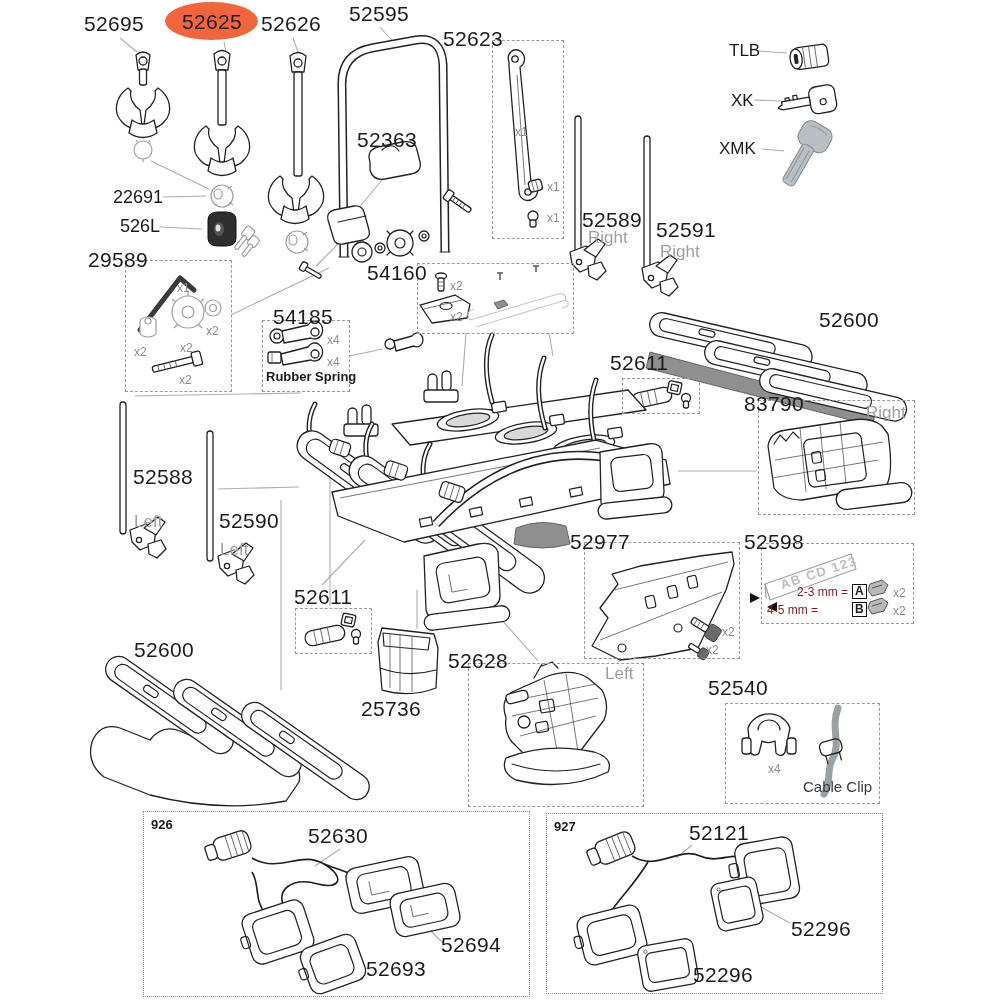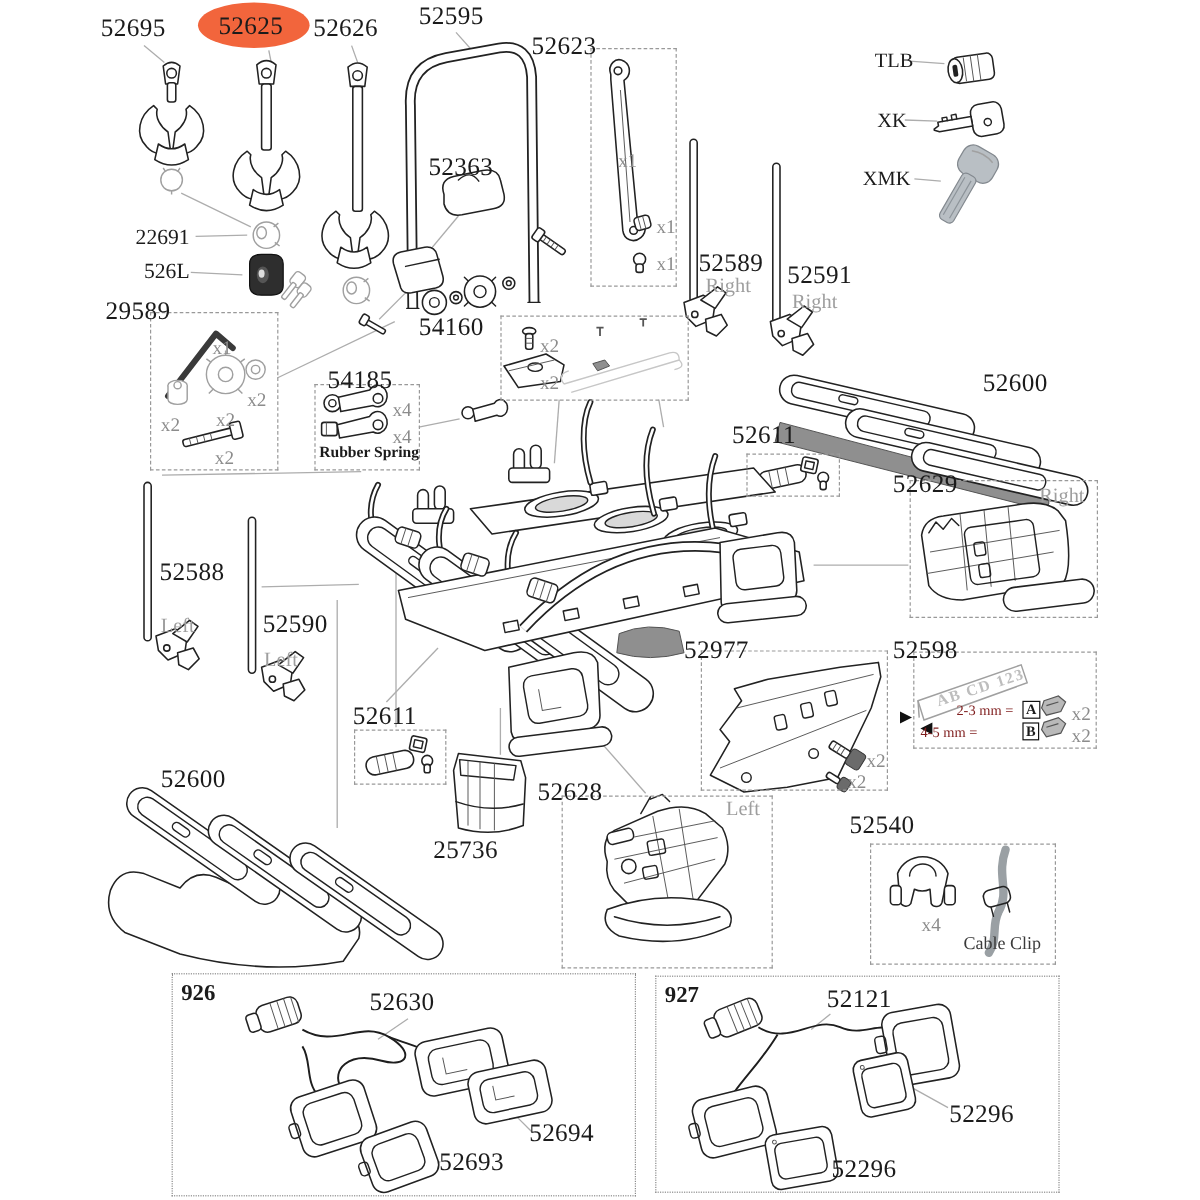--- a/index.html
+++ b/index.html
@@ -1,25 +1,25 @@
 <!DOCTYPE html>
 <html><head>
 <meta charset="utf-8">
 <style>
   html,body{margin:0;padding:0;background:#fff}
   #stage{position:relative;width:1000px;height:1000px;background:#fff;
-         font-family:Liberation Serif, serif;overflow:hidden}
+         font-family:Liberation Sans, sans-serif;overflow:hidden}
   .lbl{position:absolute;white-space:nowrap;color:#1b1b1b;line-height:1.1}
   .pn{font-size:21px;letter-spacing:.3px}
   .pn-s{font-size:18px}
   .key{font-size:17px}
   .side{font-size:17px;color:#9e9e9e}
-  .qty{font-size:16px;color:#8c8c8c}
+  .qty{font-size:12px;color:#8c8c8c}
   .note-b{font-size:13px;font-weight:bold}
-  .boxnum{font-size:19px;font-weight:bold}
+  .boxnum{font-size:13px;font-weight:bold}
   .cable{font-size:15px;color:#3a3a3a}
   .mm{font-size:12px;color:#7f1d1d}
   .mm-letter{font-size:12px;font-weight:bold;border:1.5px solid #111;padding:0 2px;line-height:13px;display:inline-block}
   .plate-text{font-size:13px;font-weight:bold;color:#bdbdbd;transform:rotate(-18deg);letter-spacing:1.5px}
   .dashed{position:absolute;border:1px dashed #999}
   .dotted{position:absolute;border:1.5px dotted #8a8a8a}
   .hl{position:absolute;background:#f2653c;border-radius:50%}
   svg.art{position:absolute;left:0;top:0}
   .ln{fill:#fff;stroke:#222;stroke-width:1.3;stroke-linejoin:round;stroke-linecap:round}
   .lnf{fill:none;stroke:#222;stroke-width:1.2;stroke-linejoin:round;stroke-linecap:round}
@@ -567,26 +567,26 @@
   <div class="lbl pn" style="left:84px;top:12px">52695</div>
   <div class="lbl pn" style="left:182px;top:10px">52625</div>
   <div class="lbl pn" style="left:261px;top:12px">52626</div>
   <div class="lbl pn" style="left:349px;top:2px">52595</div>
   <div class="lbl pn" style="left:443px;top:27px">52623</div>
   <div class="lbl pn-s" style="left:113px;top:188px">22691</div>
   <div class="lbl pn-s" style="left:120px;top:217px">526L</div>
   <div class="lbl pn" style="left:88px;top:248px">29589</div>
   <div class="lbl pn" style="left:357px;top:128px">52363</div>
   <div class="lbl pn" style="left:273px;top:305px">54185</div>
-  <div class="lbl pn" style="left:349px;top:261px">54160</div>
+  <div class="lbl pn" style="left:367px;top:261px">54160</div>
   <div class="lbl pn" style="left:582px;top:208px">52589</div>
   <div class="lbl pn" style="left:656px;top:218px">52591</div>
   <div class="lbl pn" style="left:819px;top:308px">52600</div>
   <div class="lbl pn" style="left:610px;top:351px">52611</div>
-  <div class="lbl pn" style="left:744px;top:392px">52629</div>
+  <div class="lbl pn" style="left:744px;top:392px">83790</div>
   <div class="lbl pn" style="left:133px;top:465px">52588</div>
   <div class="lbl pn" style="left:219px;top:509px">52590</div>
   <div class="lbl pn" style="left:570px;top:530px">52977</div>
   <div class="lbl pn" style="left:744px;top:530px">52598</div>
   <div class="lbl pn" style="left:134px;top:638px">52600</div>
   <div class="lbl pn" style="left:294px;top:585px">52611</div>
   <div class="lbl pn" style="left:361px;top:697px">25736</div>
   <div class="lbl pn" style="left:448px;top:649px">52628</div>
   <div class="lbl pn" style="left:708px;top:676px">52540</div>
   <div class="lbl pn" style="left:308px;top:824px">52630</div>

